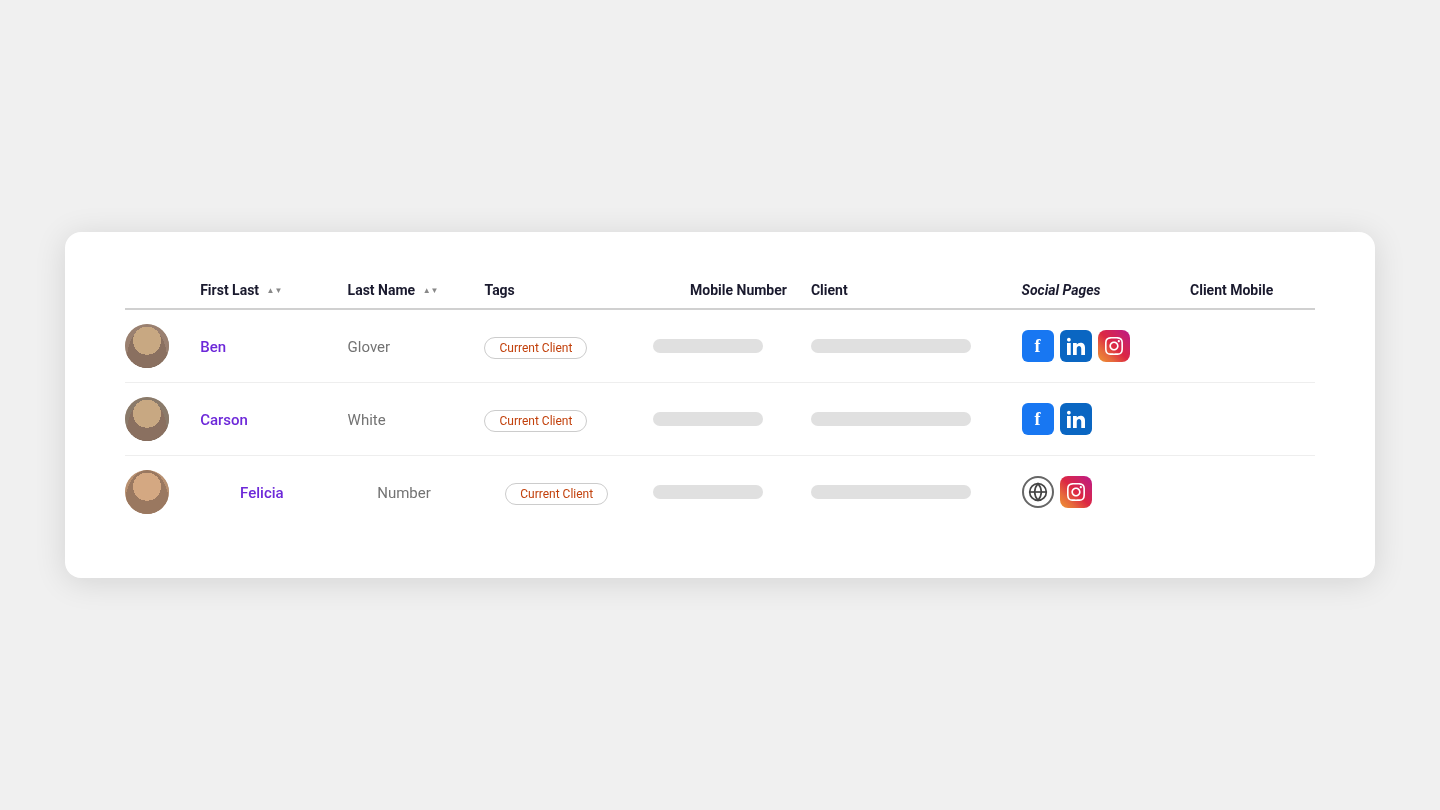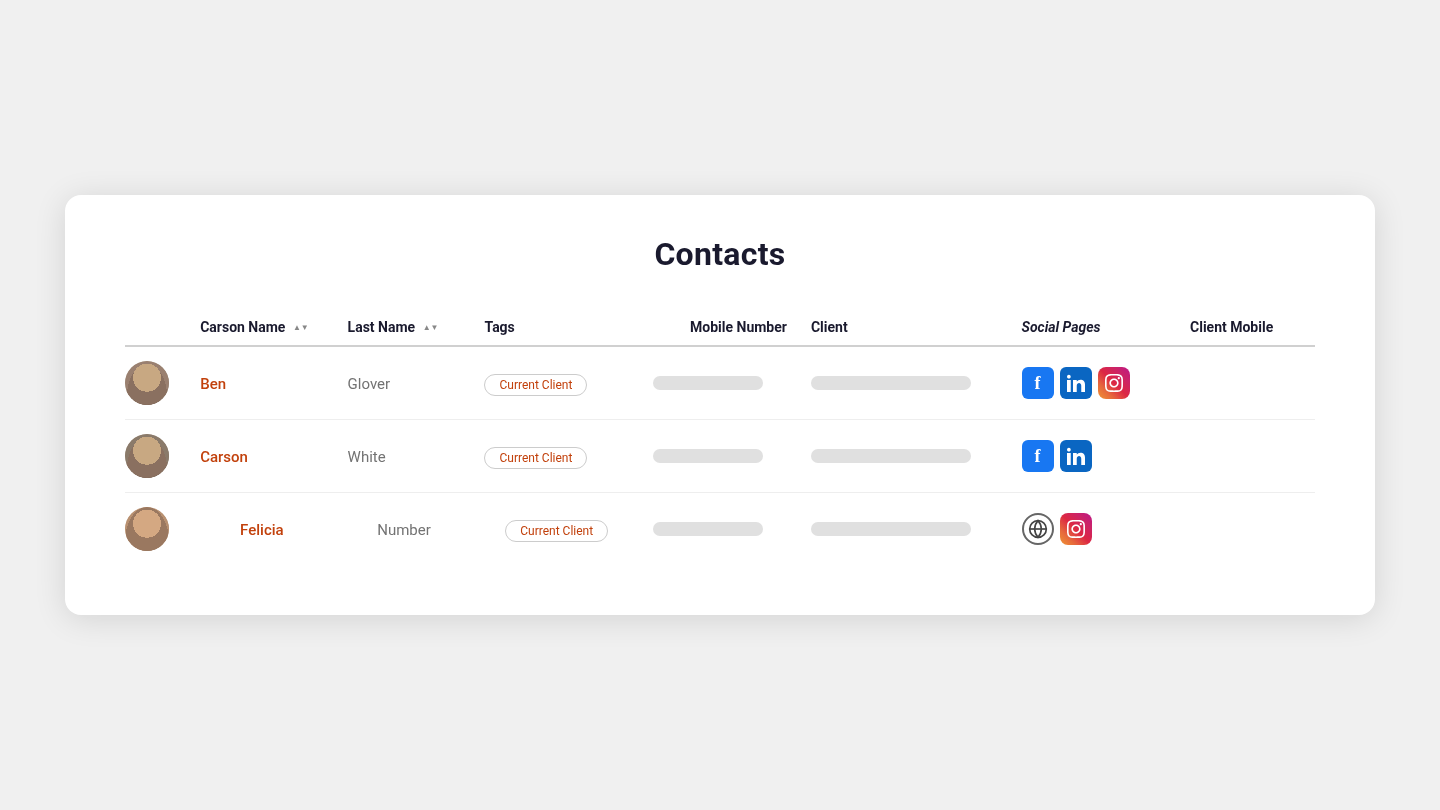--- a/index.html
+++ b/index.html
@@ -127,21 +127,21 @@
       position: absolute;
       width: 44px;
       height: 44px;
       border-radius: 50%;
       background: 
         radial-gradient(circle at 50% 38%, #d4a882 14px, transparent 14px),
         radial-gradient(ellipse at 50% 80%, #9a7860 22px, transparent 22px);
     }
 
     .name-link {
-      color: #c2410c;
+      color: #6d28d9;
       font-size: 15px;
       font-weight: 500;
       cursor: pointer;
       text-decoration: none;
     }
 
     .last-name-link {
       color: #737373;
       font-size: 15px;
       font-weight: 400;
@@ -241,28 +241,27 @@
     .col-tags { width: 160px; }
     .col-mobile { width: 150px; text-align: right; }
     .col-email { width: 200px; }
     .col-social { width: 160px; font-style: italic; }
     .col-portal { width: 130px; }
   </style>
 </head>
 <body>
 
 <div class="card">
-  <h1 class="page-title">Contacts</h1>
 
   <table>
     <thead>
       <tr>
         <th class="avatar-cell"></th>
         <th class="col-firstname">
-          <span>Carson Name</span>
+          <span>First Last</span>
           <span class="sort-arrows">▲▼</span>
         </th>
         <th class="col-lastname">
           <span>Last Name</span>
           <span class="sort-arrows">▲▼</span>
         </th>
         <th class="col-tags">Tags</th>
         <th class="col-mobile">Mobile Number</th>
         <th class="col-email">Client</th>
         <th class="col-social">Social Pages</th>

